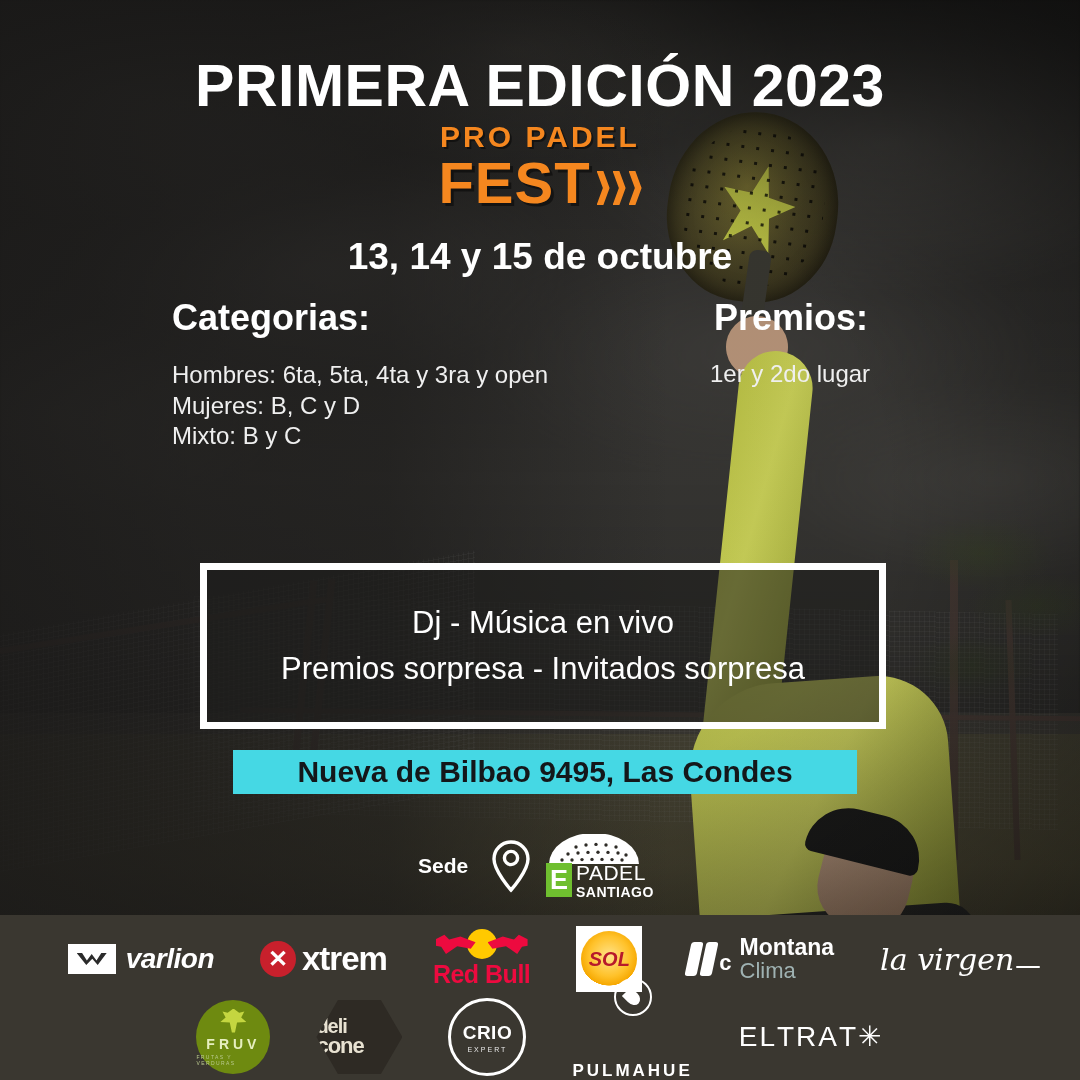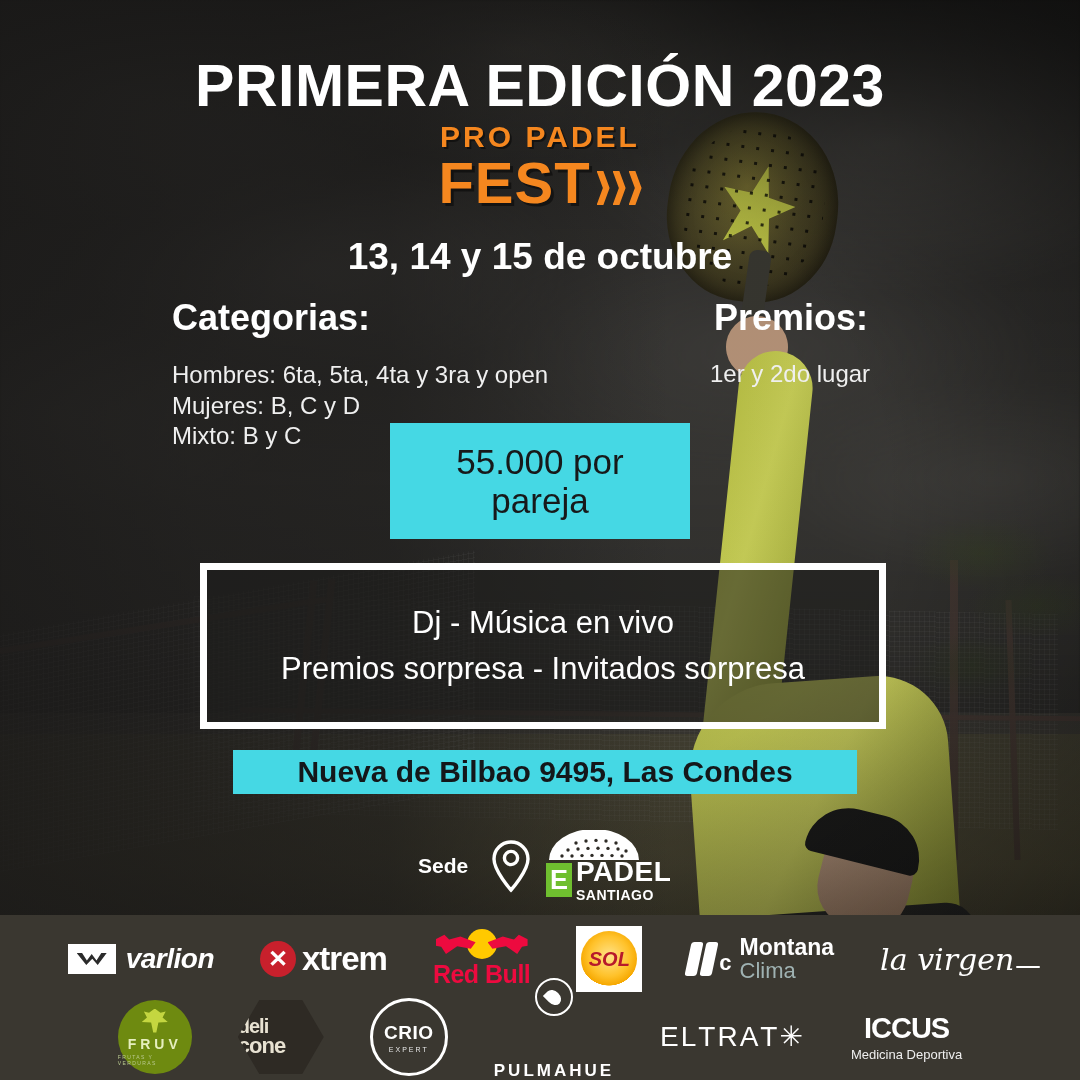--- a/index.html
+++ b/index.html
@@ -213,21 +213,21 @@
   }
   .pin{width:42px;height:54px;flex:none;}
   .epadel{display:flex;flex-direction:column;align-items:flex-start;}
   .epadel-top{width:96px;height:30px;overflow:hidden;}
   .epadel-row{display:flex;align-items:center;gap:4px;margin-top:-2px;}
   .epadel-e{
     width:26px;height:34px;background:#6FBF2F;color:#fff;
     font-size:27px;font-weight:bold;line-height:34px;text-align:center;
   }
   .epadel-txt{display:flex;flex-direction:column;line-height:1;}
-  .epadel-a{color:#fff;font-size:28px;font-weight:bold;letter-spacing:.5px;}
+  .epadel-a{color:#fff;font-size:21px;font-weight:normal;letter-spacing:.5px;}
   .epadel-b{color:#fff;font-size:14px;font-weight:bold;letter-spacing:.5px;margin-top:2px;}
 
   
   .sponsors{
     position:absolute;left:0;bottom:0;width:100%;height:165px;
     background:#3a3730;
   }
   .sp-row{
     position:absolute;left:0;width:100%;
     display:flex;align-items:center;justify-content:center;gap:46px;
@@ -375,26 +375,20 @@
     <div class="cat-head">Categorias:</div>
     <div class="cat-list">
       <div>Hombres: 6ta, 5ta, 4ta y 3ra y open</div>
       <div>Mujeres: B, C y D</div>
       <div>Mixto: B y C</div>
     </div>
 
     <div class="pr-head">Premios:</div>
     <div class="pr-text">1er y 2do lugar</div>
 
-    <div class="price">
-      <div>
-        <span>55.000 por</span><br>
-        <span>pareja</span>
-      </div>
-    </div>
 
     <div class="extras">
       <div>Dj - Música en vivo</div>
       <div>Premios sorpresa - Invitados sorpresa</div>
     </div>
 
     <div class="address">Nueva de Bilbao 9495, Las Condes</div>
 
     <div class="venue">
       <div class="venue-label">Sede</div>
@@ -516,22 +510,18 @@
         <span class="pm-a">PULMAHUE</span>
         <span class="pm-b">AGUA PURIFICADA</span>
       </div>
 
       <div class="sp eltrat">
         <div>EL</div>
         <div>TRA</div>
         <div>T✳</div>
       </div>
 
-      <div class="sp iccus">
-        <span class="ic-a">ICCUS</span>
-        <span class="ic-b">Medicina Deportiva</span>
-      </div>
 
     </div>
 
   </div>
 
 </div>
 
 </body></html>

